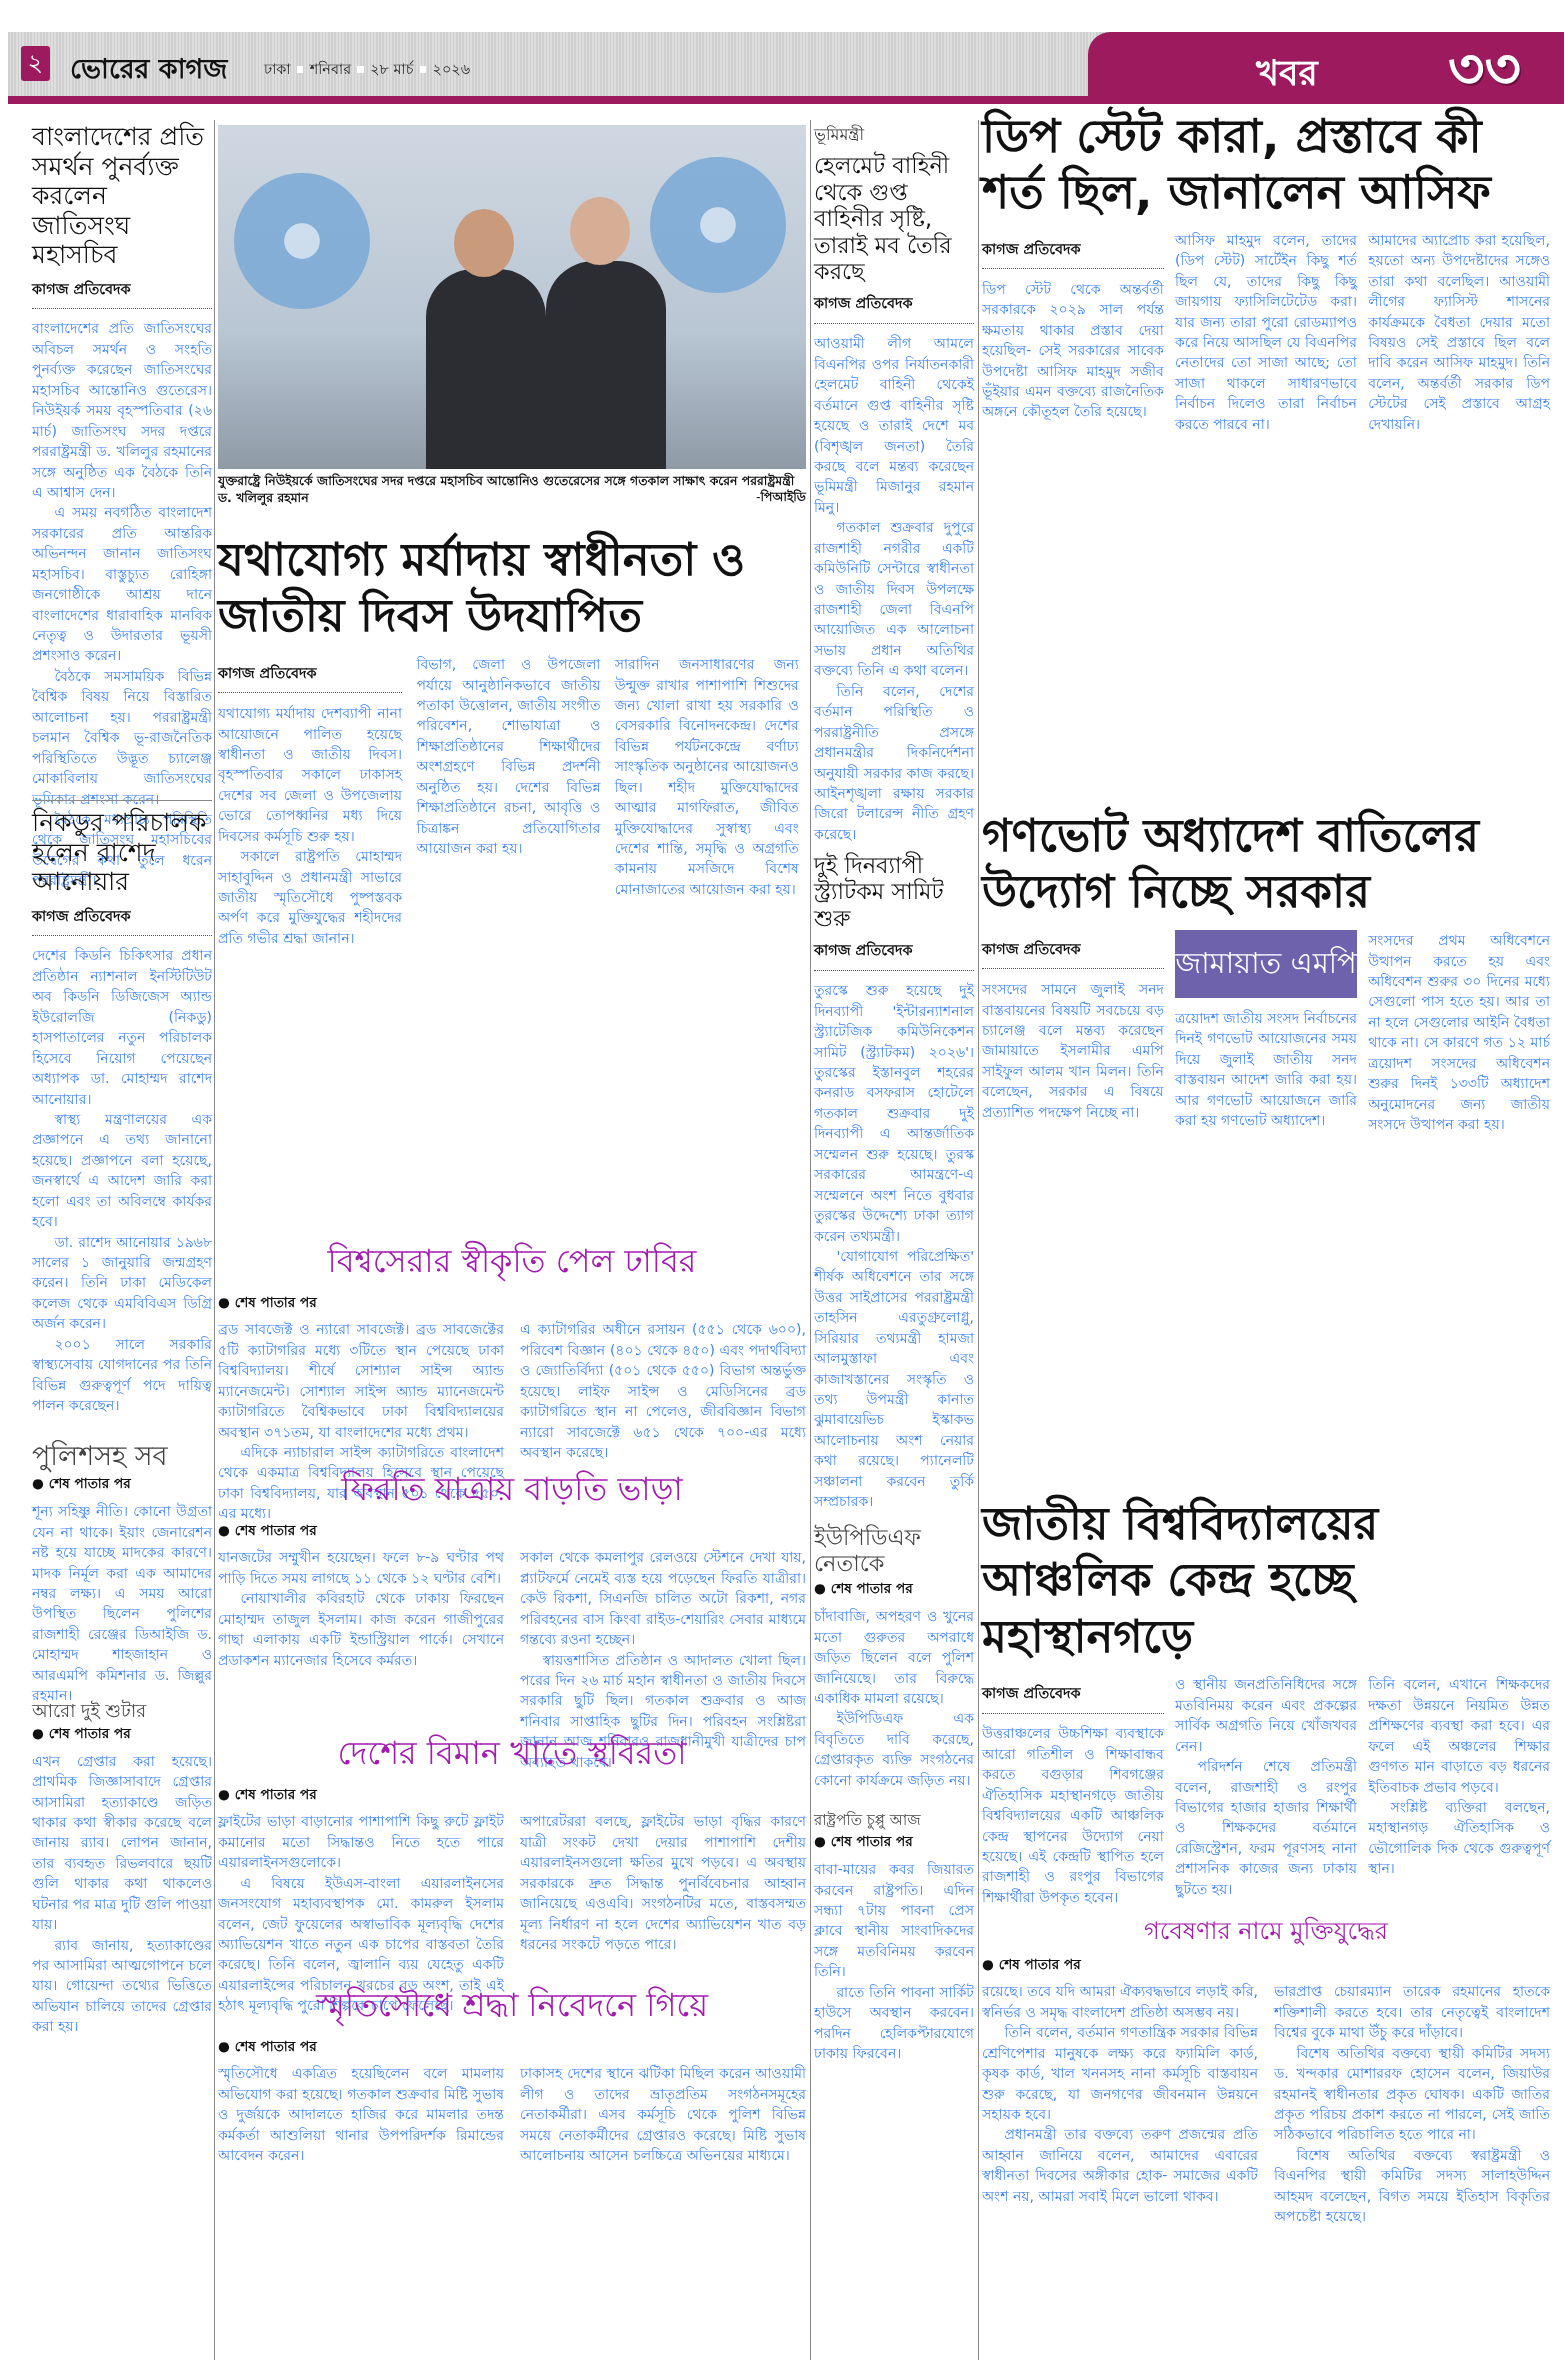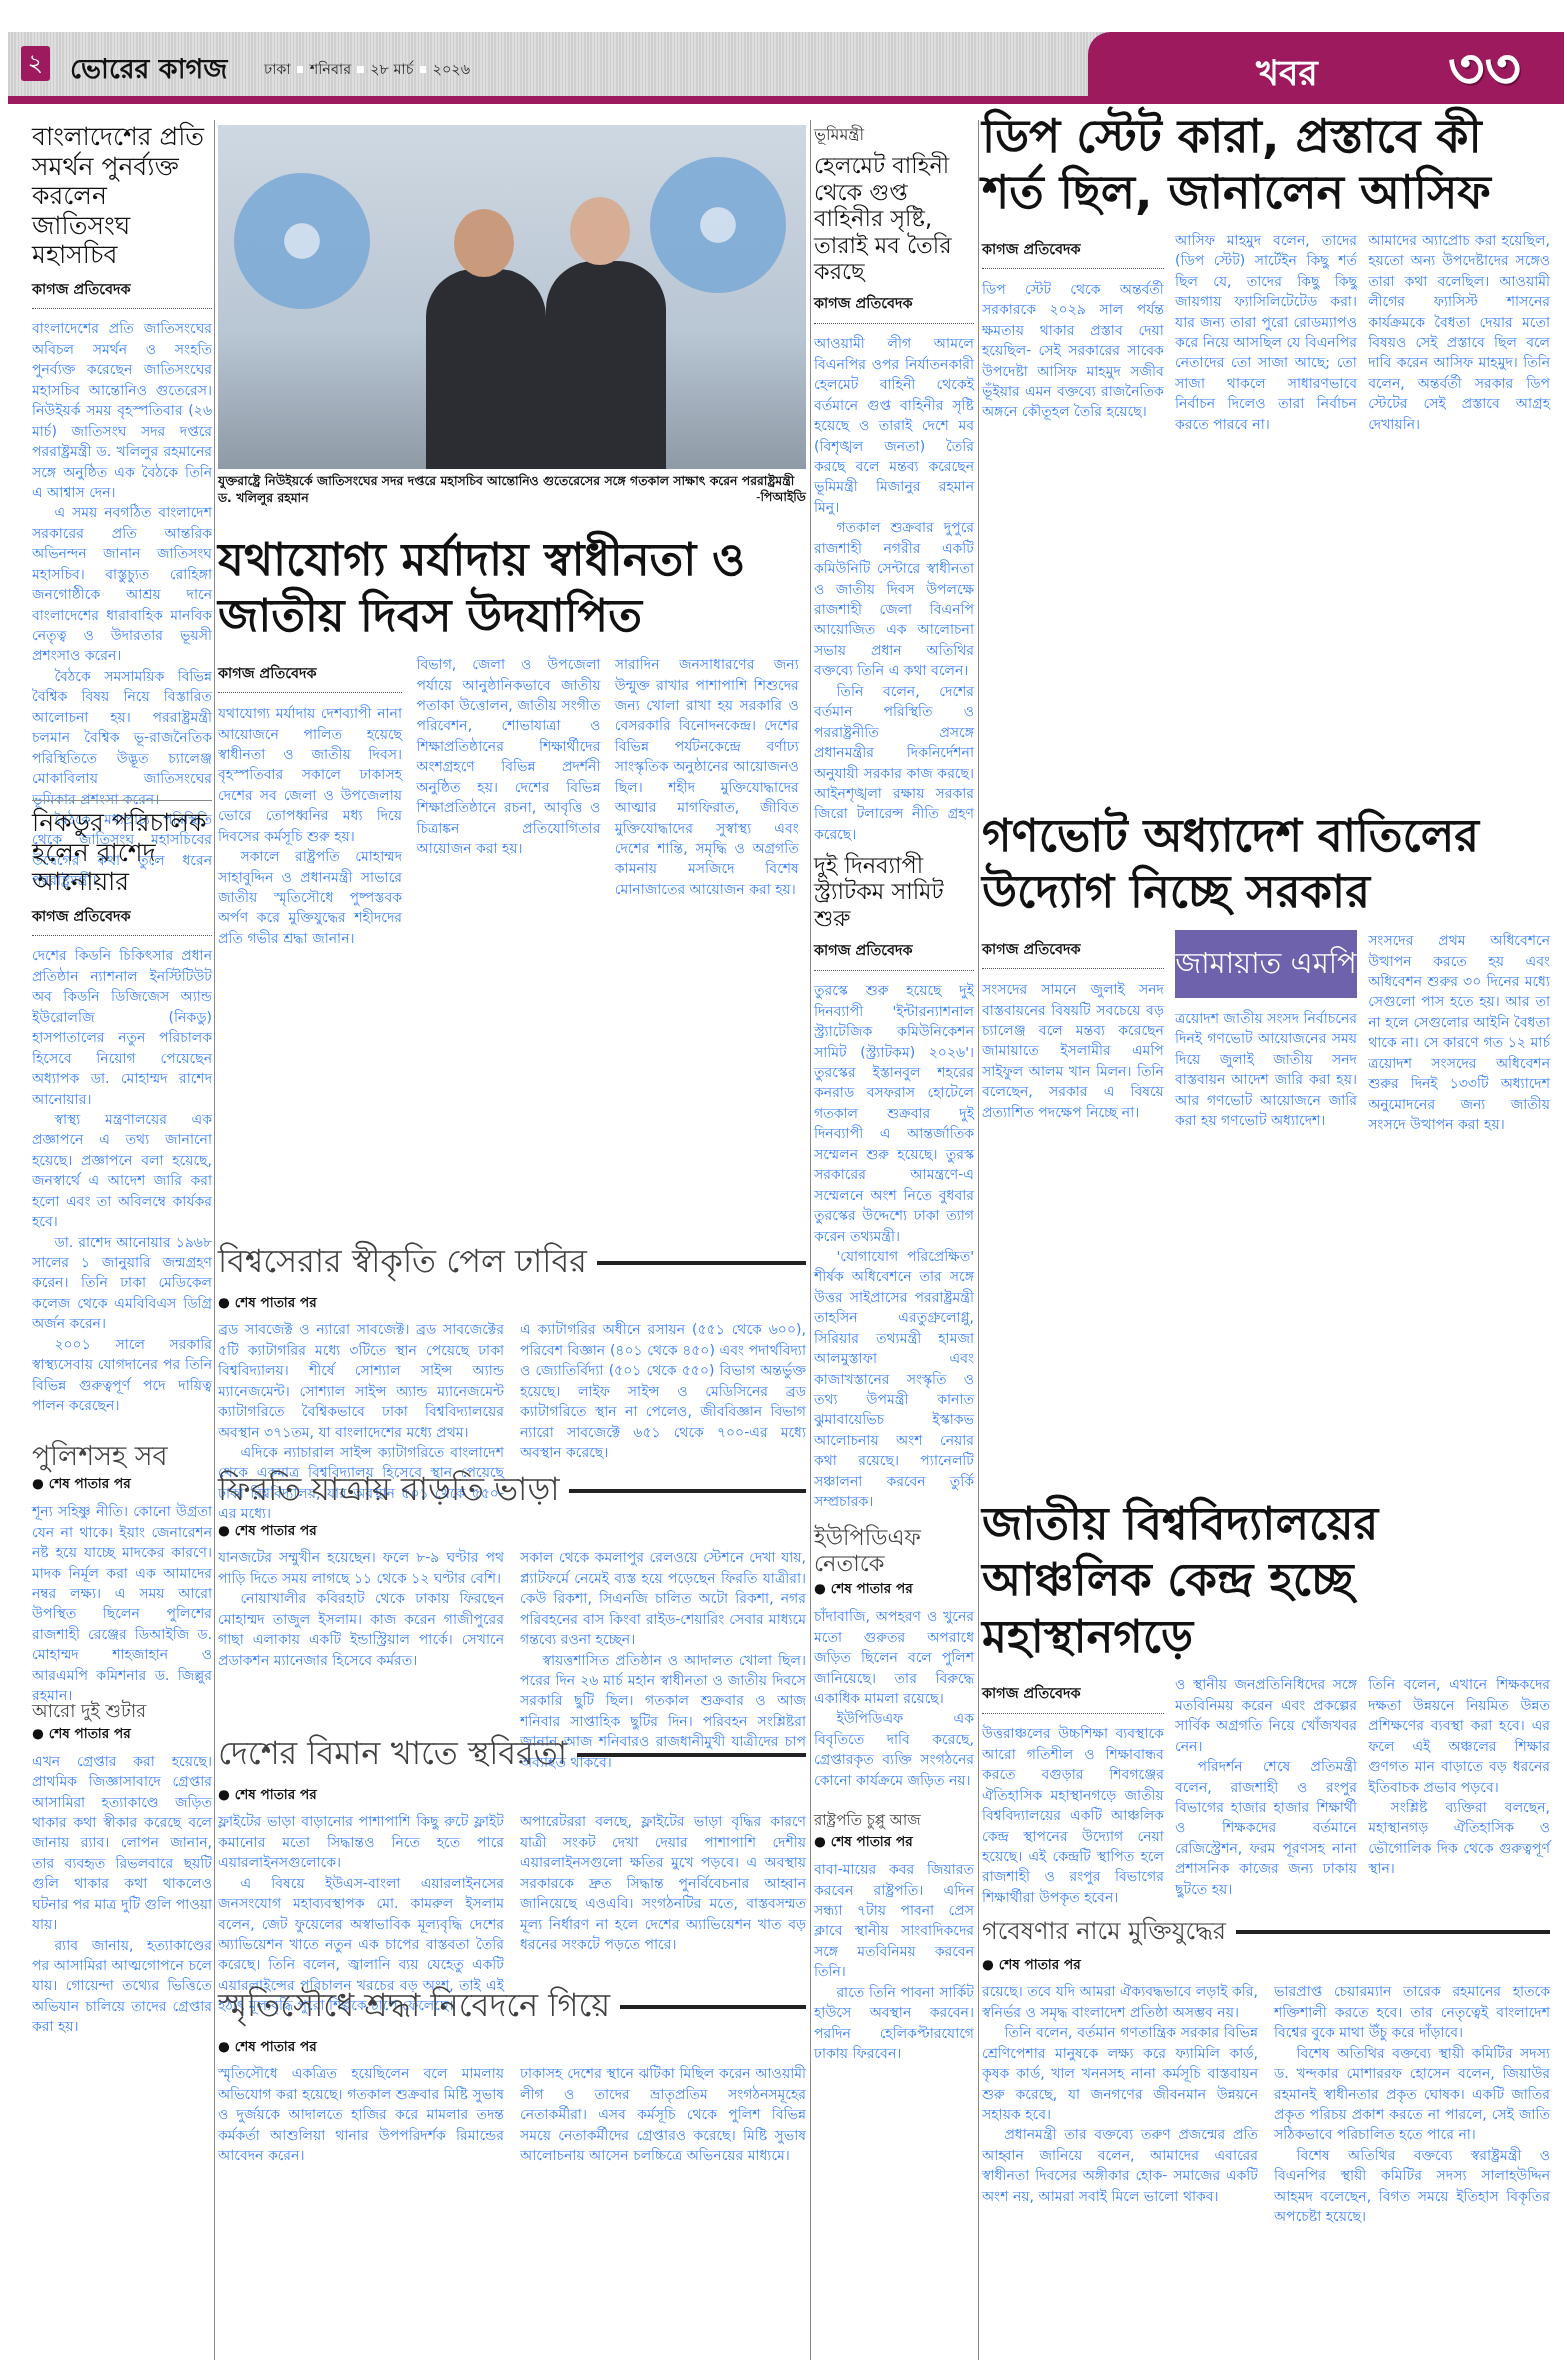--- a/index.html
+++ b/index.html
@@ -22,21 +22,21 @@
   .anniv { position: absolute; left: 1440px; top: -6.4px; color: #fff; font-size: 56px; font-weight: bold; text-shadow: 1.6px 1.6px 0 #6a0e3e; }
 
   .col { position: absolute; }
   .hl { font-family: "DejaVu Sans", sans-serif; line-height: 1.18; color: #111; }
   .byline { font-size: 14.4px; font-weight: bold; padding-bottom: 6.4px; border-bottom: 1.6px dotted #555; margin: 8px 0 9.6px; }
   .body { font-size: 14px; line-height: 1.46; text-align: justify; color: #3b82f6; }
   .body p { text-indent: 1.6em; }
   .body p:first-child { text-indent: 0; }
   .cont { font-size: 13.6px; font-weight: bold; margin: 1.6px 0 4.8px; }
   .cont::before { content: "\25CF"; margin-right: 4.8px; }
-  .sub-hl { font-size: 32px; color: #404040; white-space: nowrap; display:flex; align-items:center; }
+  .sub-hl { font-size: 32px; color: #a21caf; white-space: nowrap; display:flex; align-items:center;flex-direction:column; }
   .sub-hl .rule { flex: 1; height: 3.2px; background: #222; margin-left: 9.6px; }
   .vrule { position: absolute; width: 0.8px; background: #888; }
   .hrule { position: absolute; height: 0.8px; background: #888; }
 
   .photo { position: absolute; left: 218px; top: 125px; width: 588px; height: 344px;
            background: linear-gradient(180deg,#cfd8e2 0%,#b9c6d3 60%,#8e9aa6 100%); overflow:hidden; }
   .photo .flag { position:absolute; width:136px; height:136px; border-radius:50%;
            background: radial-gradient(circle,#cfe0f2 0 18%, #7aa9d6 19% 100%); opacity:.85; }
   .photo .person { position:absolute; bottom:0; border-radius: 48px 48px 0 0; background:#2b2d33; }
   .photo .head { position:absolute; border-radius:50%; background:#c99a7c; }

